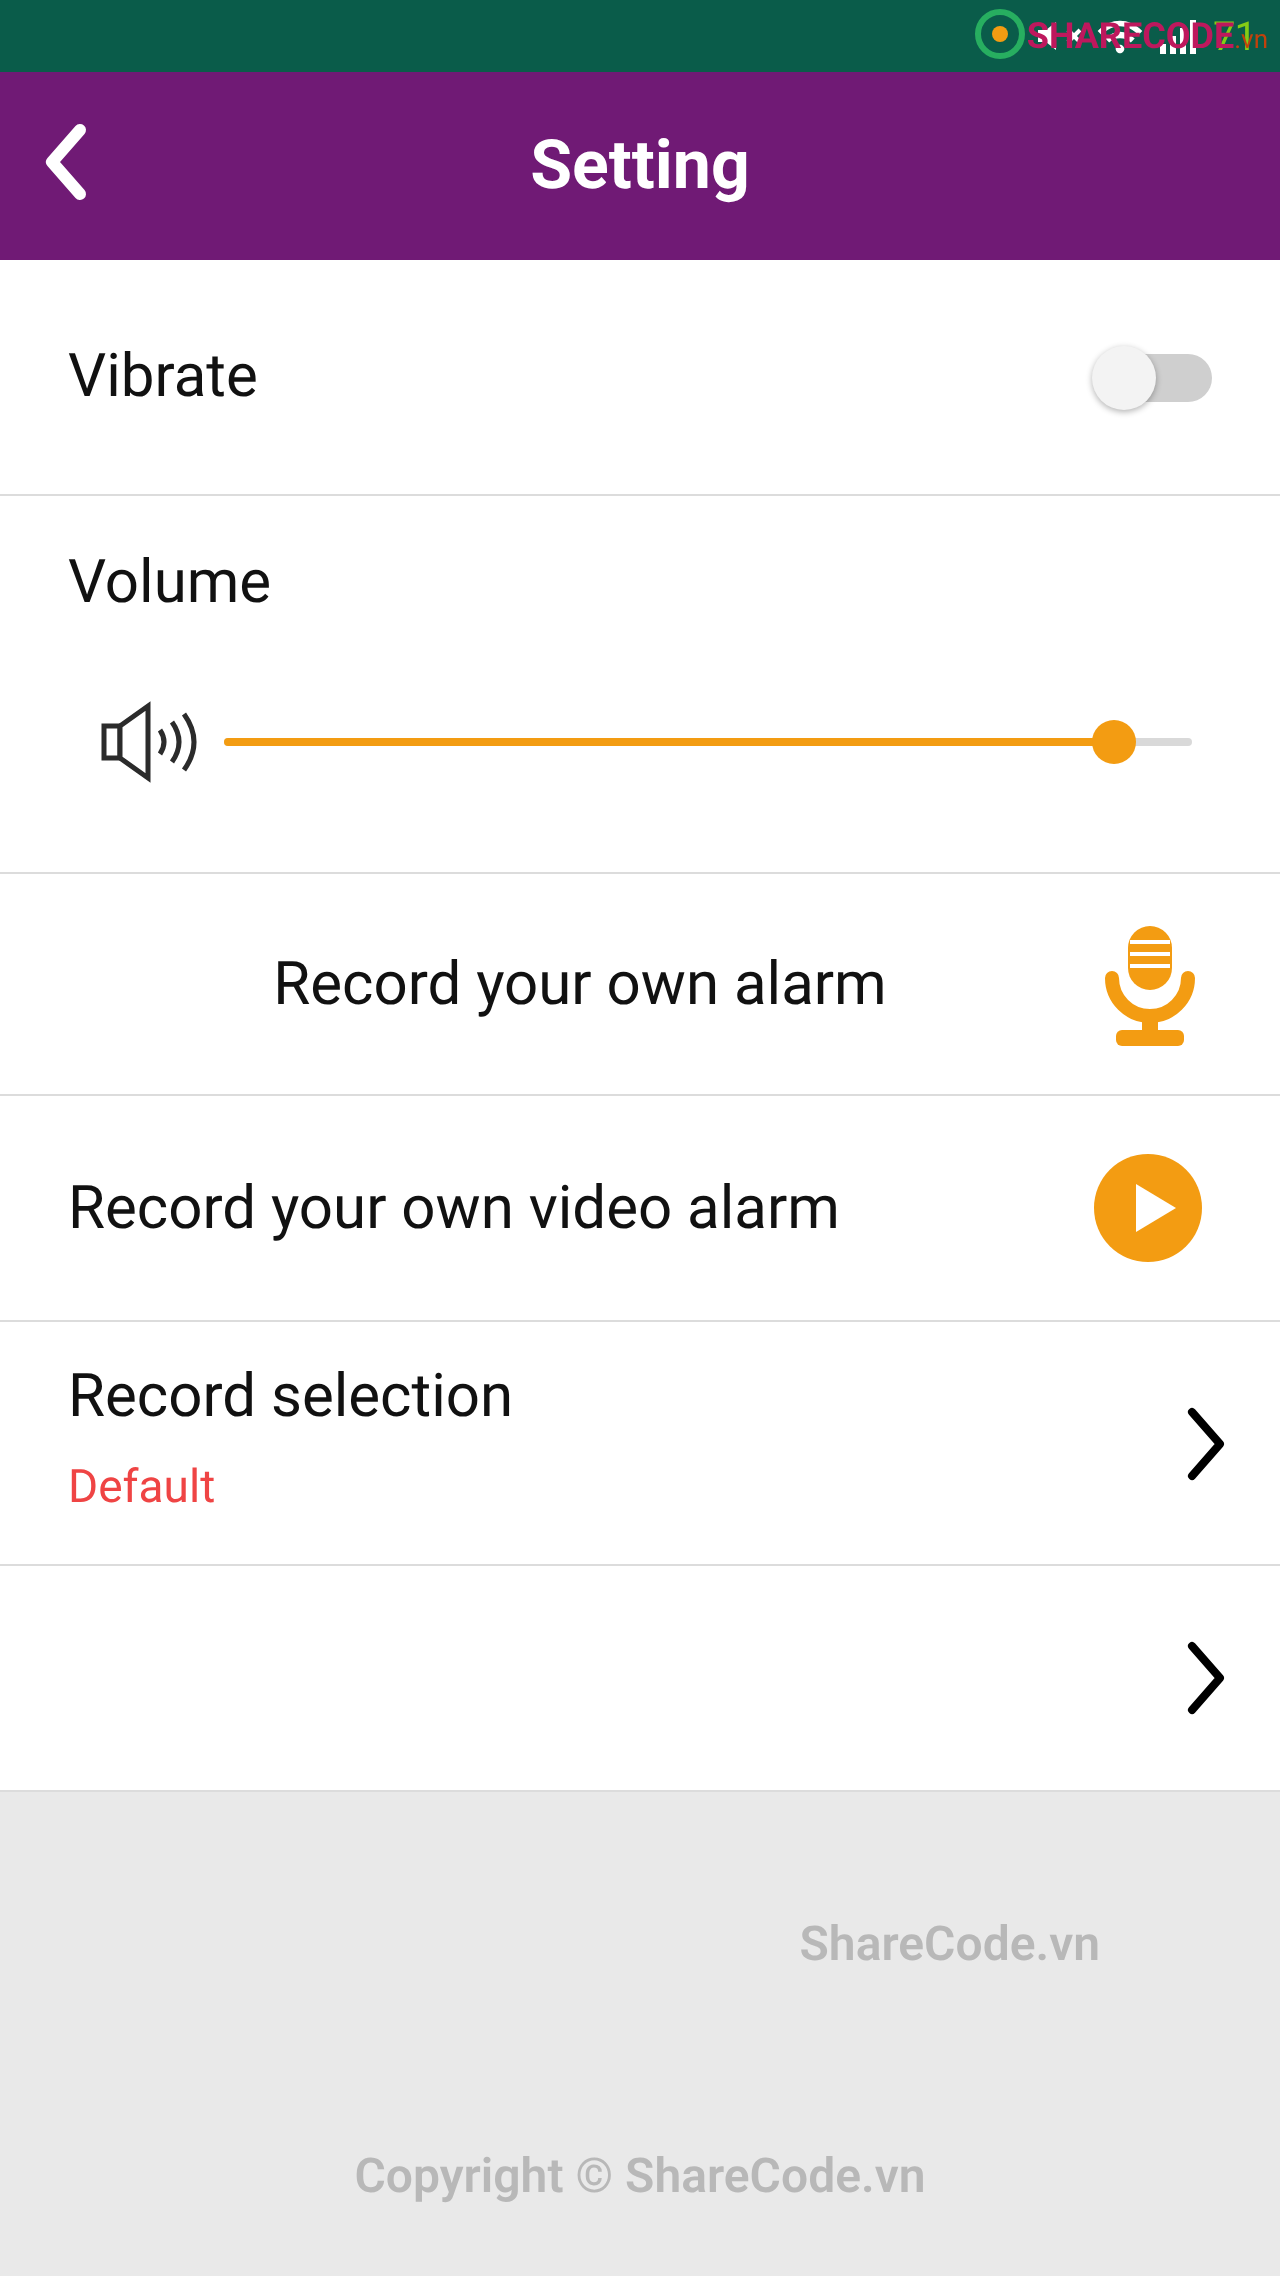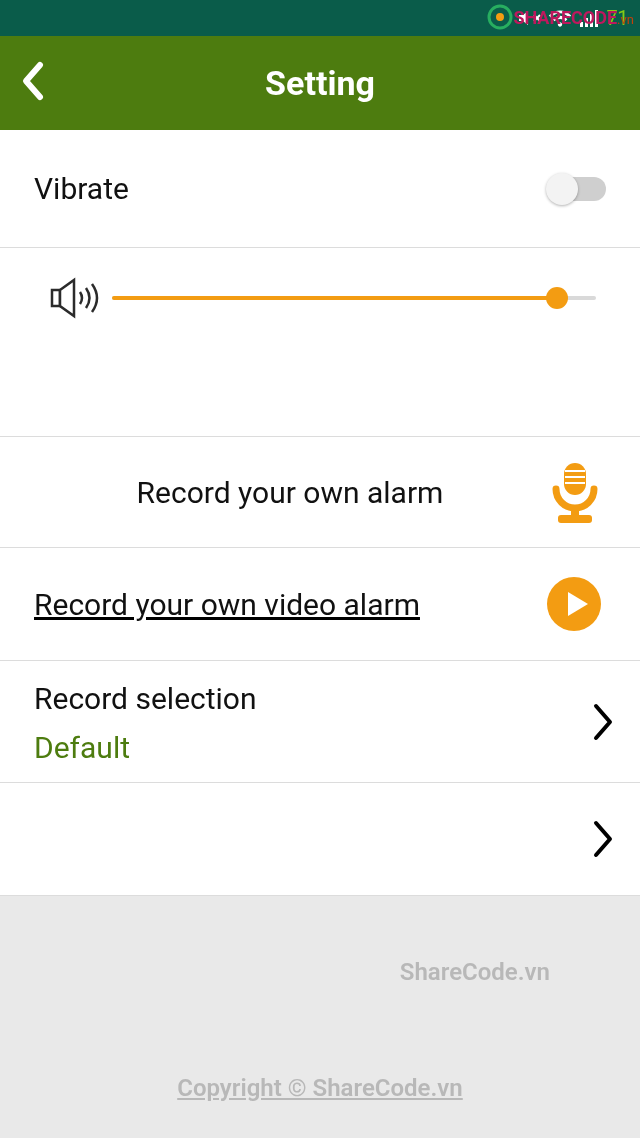--- a/index.html
+++ b/index.html
@@ -30,21 +30,21 @@
     top: 4px;
     color: #fff;
     font-size: 18px;
     pointer-events: none;
   }
   .watermark-top .orange { color: #be185d; font-weight: 700; }
   .watermark-top .light { color: #c2410c; font-size: 13px; }
 
   .app-bar {
     height: 94px;
-    background: #4d7c0f;
+    background: #701a75;
     display: flex;
     align-items: center;
     position: relative;
   }
   .back-btn {
     position: absolute;
     left: 18px;
     top: 50%;
     transform: translateY(-50%);
     color: #fff;
@@ -124,30 +124,30 @@
     position: absolute;
     width: 32px;
     height: 32px;
     background: #f3f3f3;
     border-radius: 50%;
     top: -4px;
     left: -2px;
     box-shadow: 0 1px 3px rgba(0,0,0,0.3);
   }
   .row.record-audio { height: 111px; text-align: center; }
-  .row.record-video { height: 113px; text-decoration: underline; }
+  .row.record-video { height: 113px; }
   .row.alarm-sel {
     display: block;
     height: 122px;
     position: relative;
     padding-top: 20px;
   }
   .alarm-sub {
-    font-size: 30px;
-    color: #4d7c0f;
+    font-size: 23px;
+    color: #ef4444;
     margin-top: 14px;
   }
   .chevron-right {
     position: absolute;
     right: 24px;
     top: 50%;
     transform: translateY(-50%);
   }
   .row.passenger { height: 113px; position: relative; }
   .row.passenger .chevron-right { right: 24px; }
@@ -167,21 +167,20 @@
   .watermark-bottom {
     position: absolute;
     left: 0;
     right: 0;
     bottom: 36px;
     text-align: center;
     color: #b8b8b8;
     font-size: 24px;
     font-weight: 600;
     pointer-events: none;
-    text-decoration: underline;
   }
 </style>
 </head>
 <body>
 
 <div class="status-bar">
   <svg width="24" height="24" viewBox="0 0 24 24" fill="none" stroke="#fff" stroke-width="2">
     <path d="M11 5 6 9H2v6h4l5 4V5z" fill="#fff" stroke="none"></path>
     <line x1="23" y1="9" x2="17" y2="15"></line>
       <line x1="17" y1="9" x2="23" y2="15"></line>
@@ -217,20 +216,21 @@
 <div class="content">
 
   <div class="row vibrate">
     <div class="label">Vibrate</div>
     <div class="toggle">
       <div class="toggle-knob"></div>
     </div>
   </div>
 
   <div class="row volume-section">
+    <div class="label">Volume</div>
     <div class="volume-ctrl">
       <svg width="56" height="48" viewBox="0 0 56 48" fill="none" stroke="#2b2b2b" stroke-width="2.5">
         <rect x="4" y="16" width="8" height="16" fill="#fff"></rect>
         <path d="M12 16 L26 6 V42 L12 32 Z" fill="#fff"></path>
         <path d="M32 18 Q36 24 32 30"></path>
         <path d="M38 14 Q45 24 38 34"></path>
         <path d="M44 10 Q54 24 44 38"></path>
       </svg>
       <div class="slider">
         <div class="slider-track"></div>

